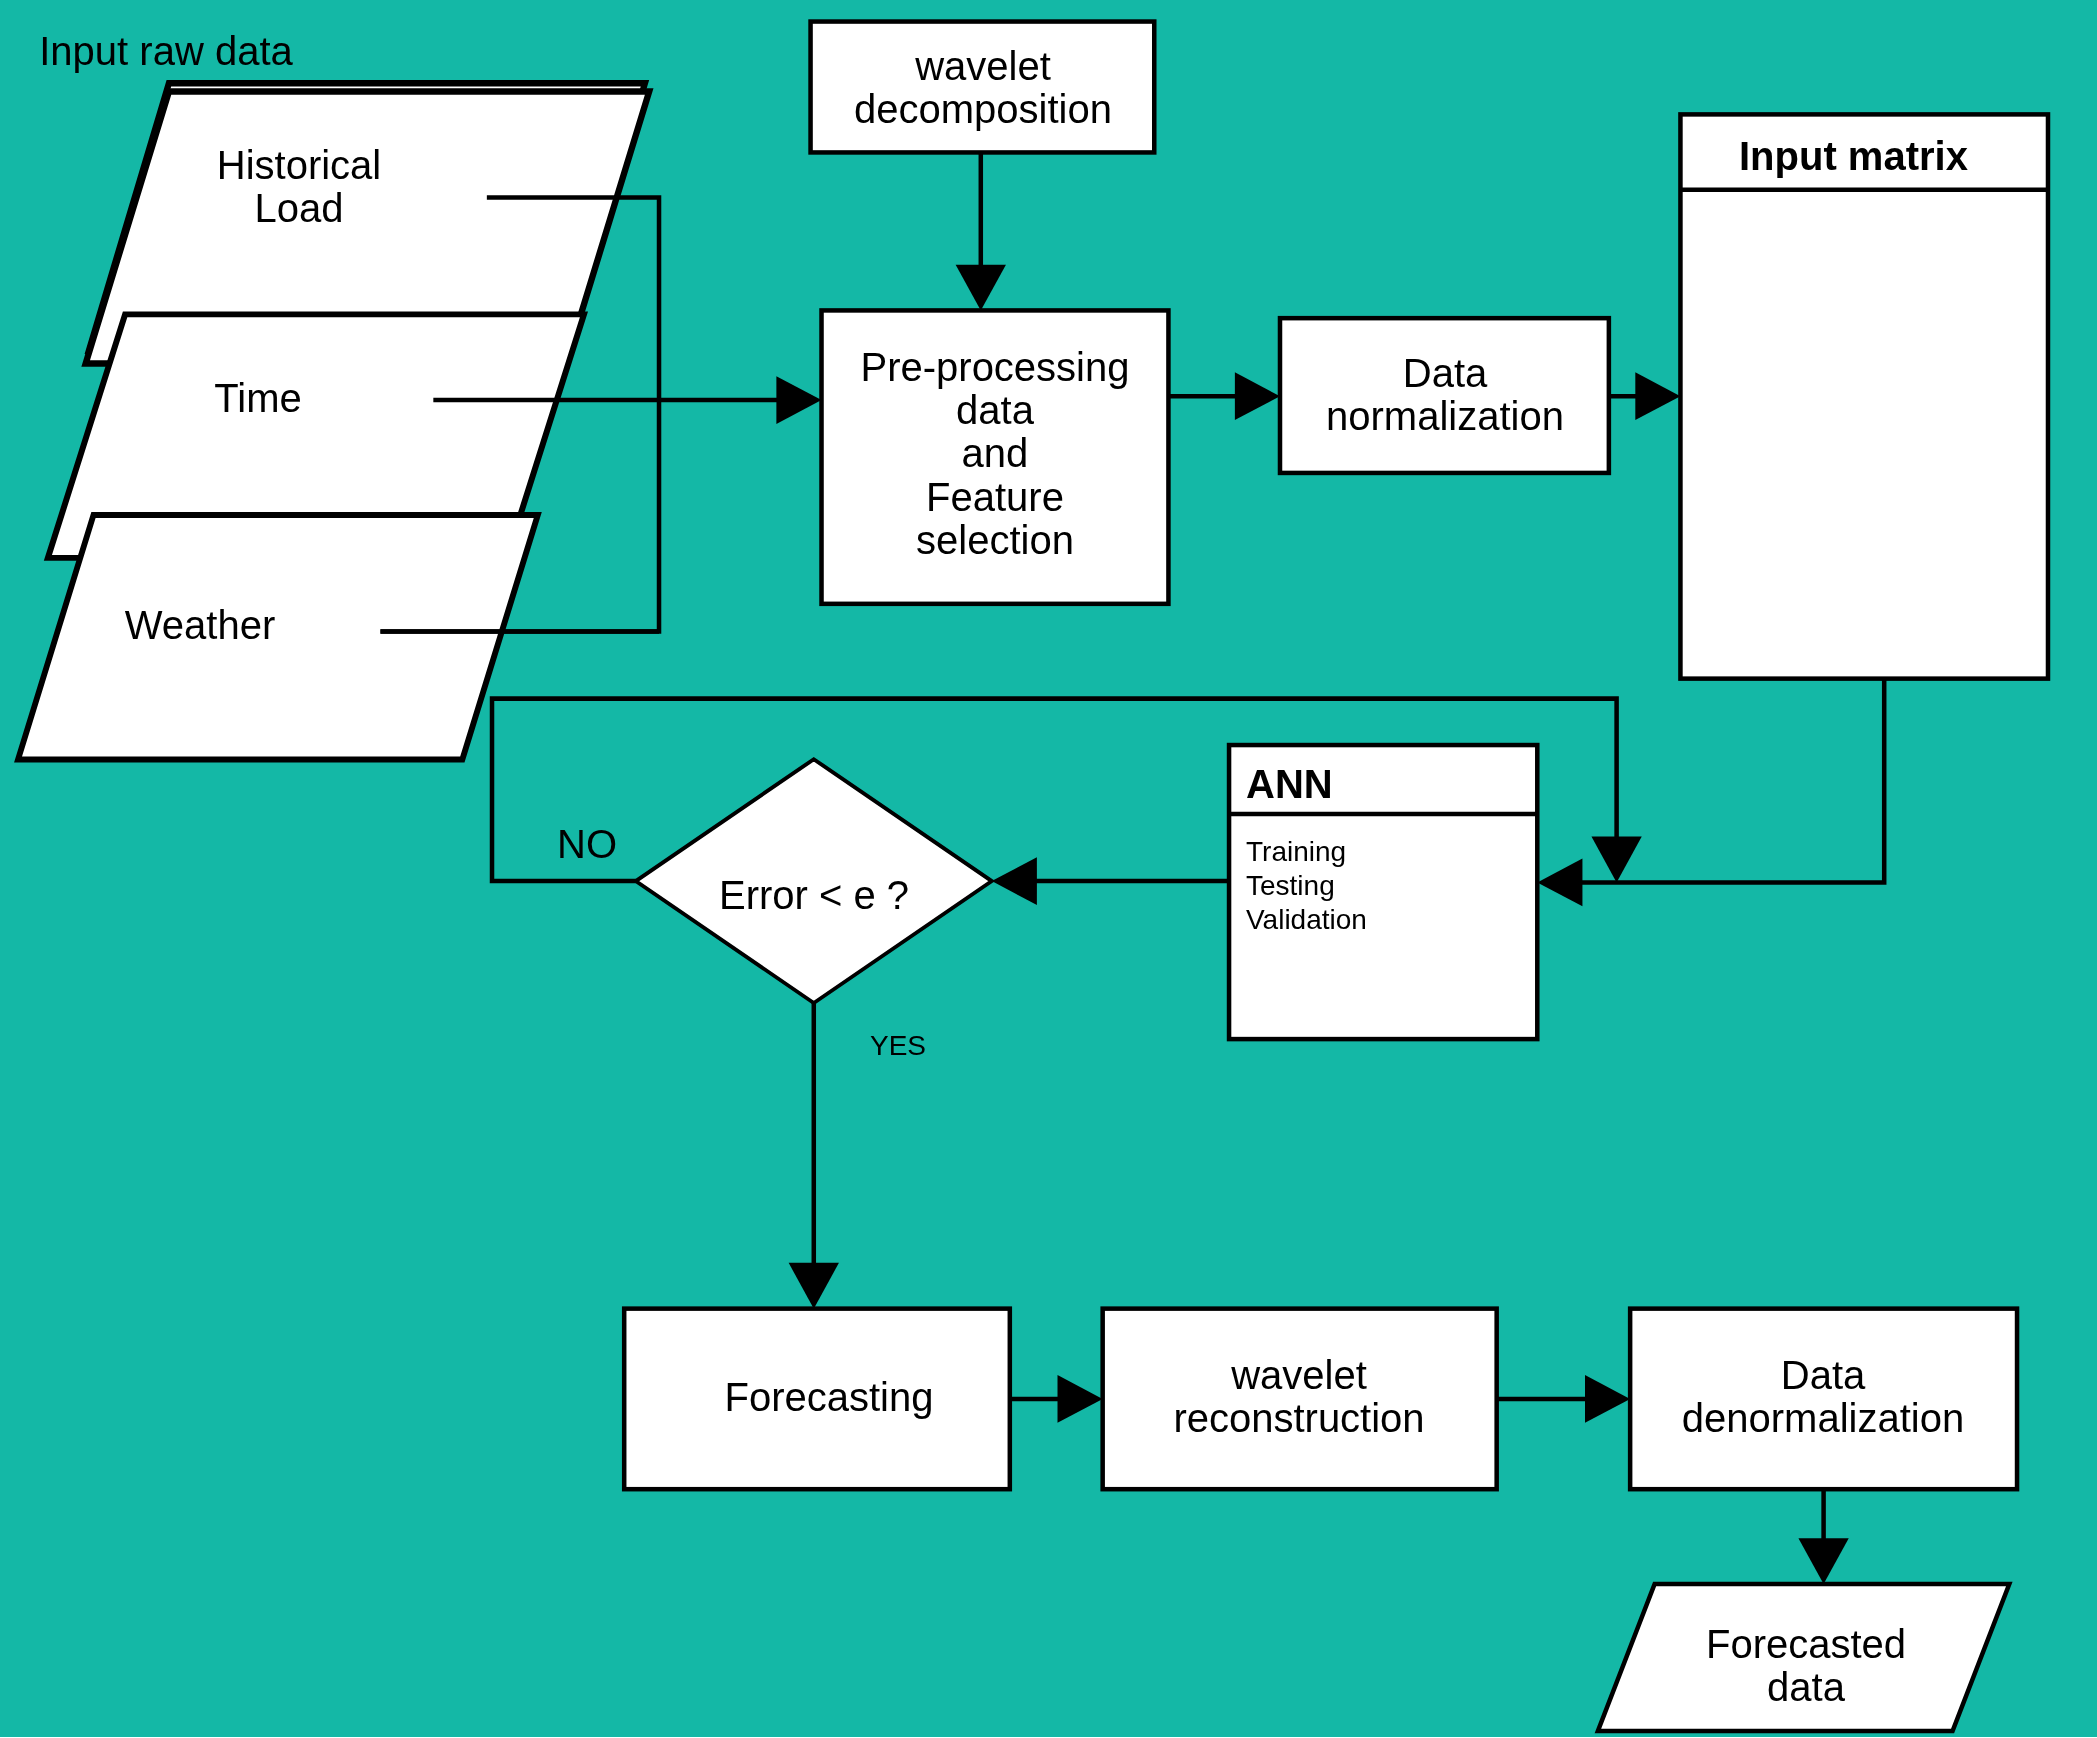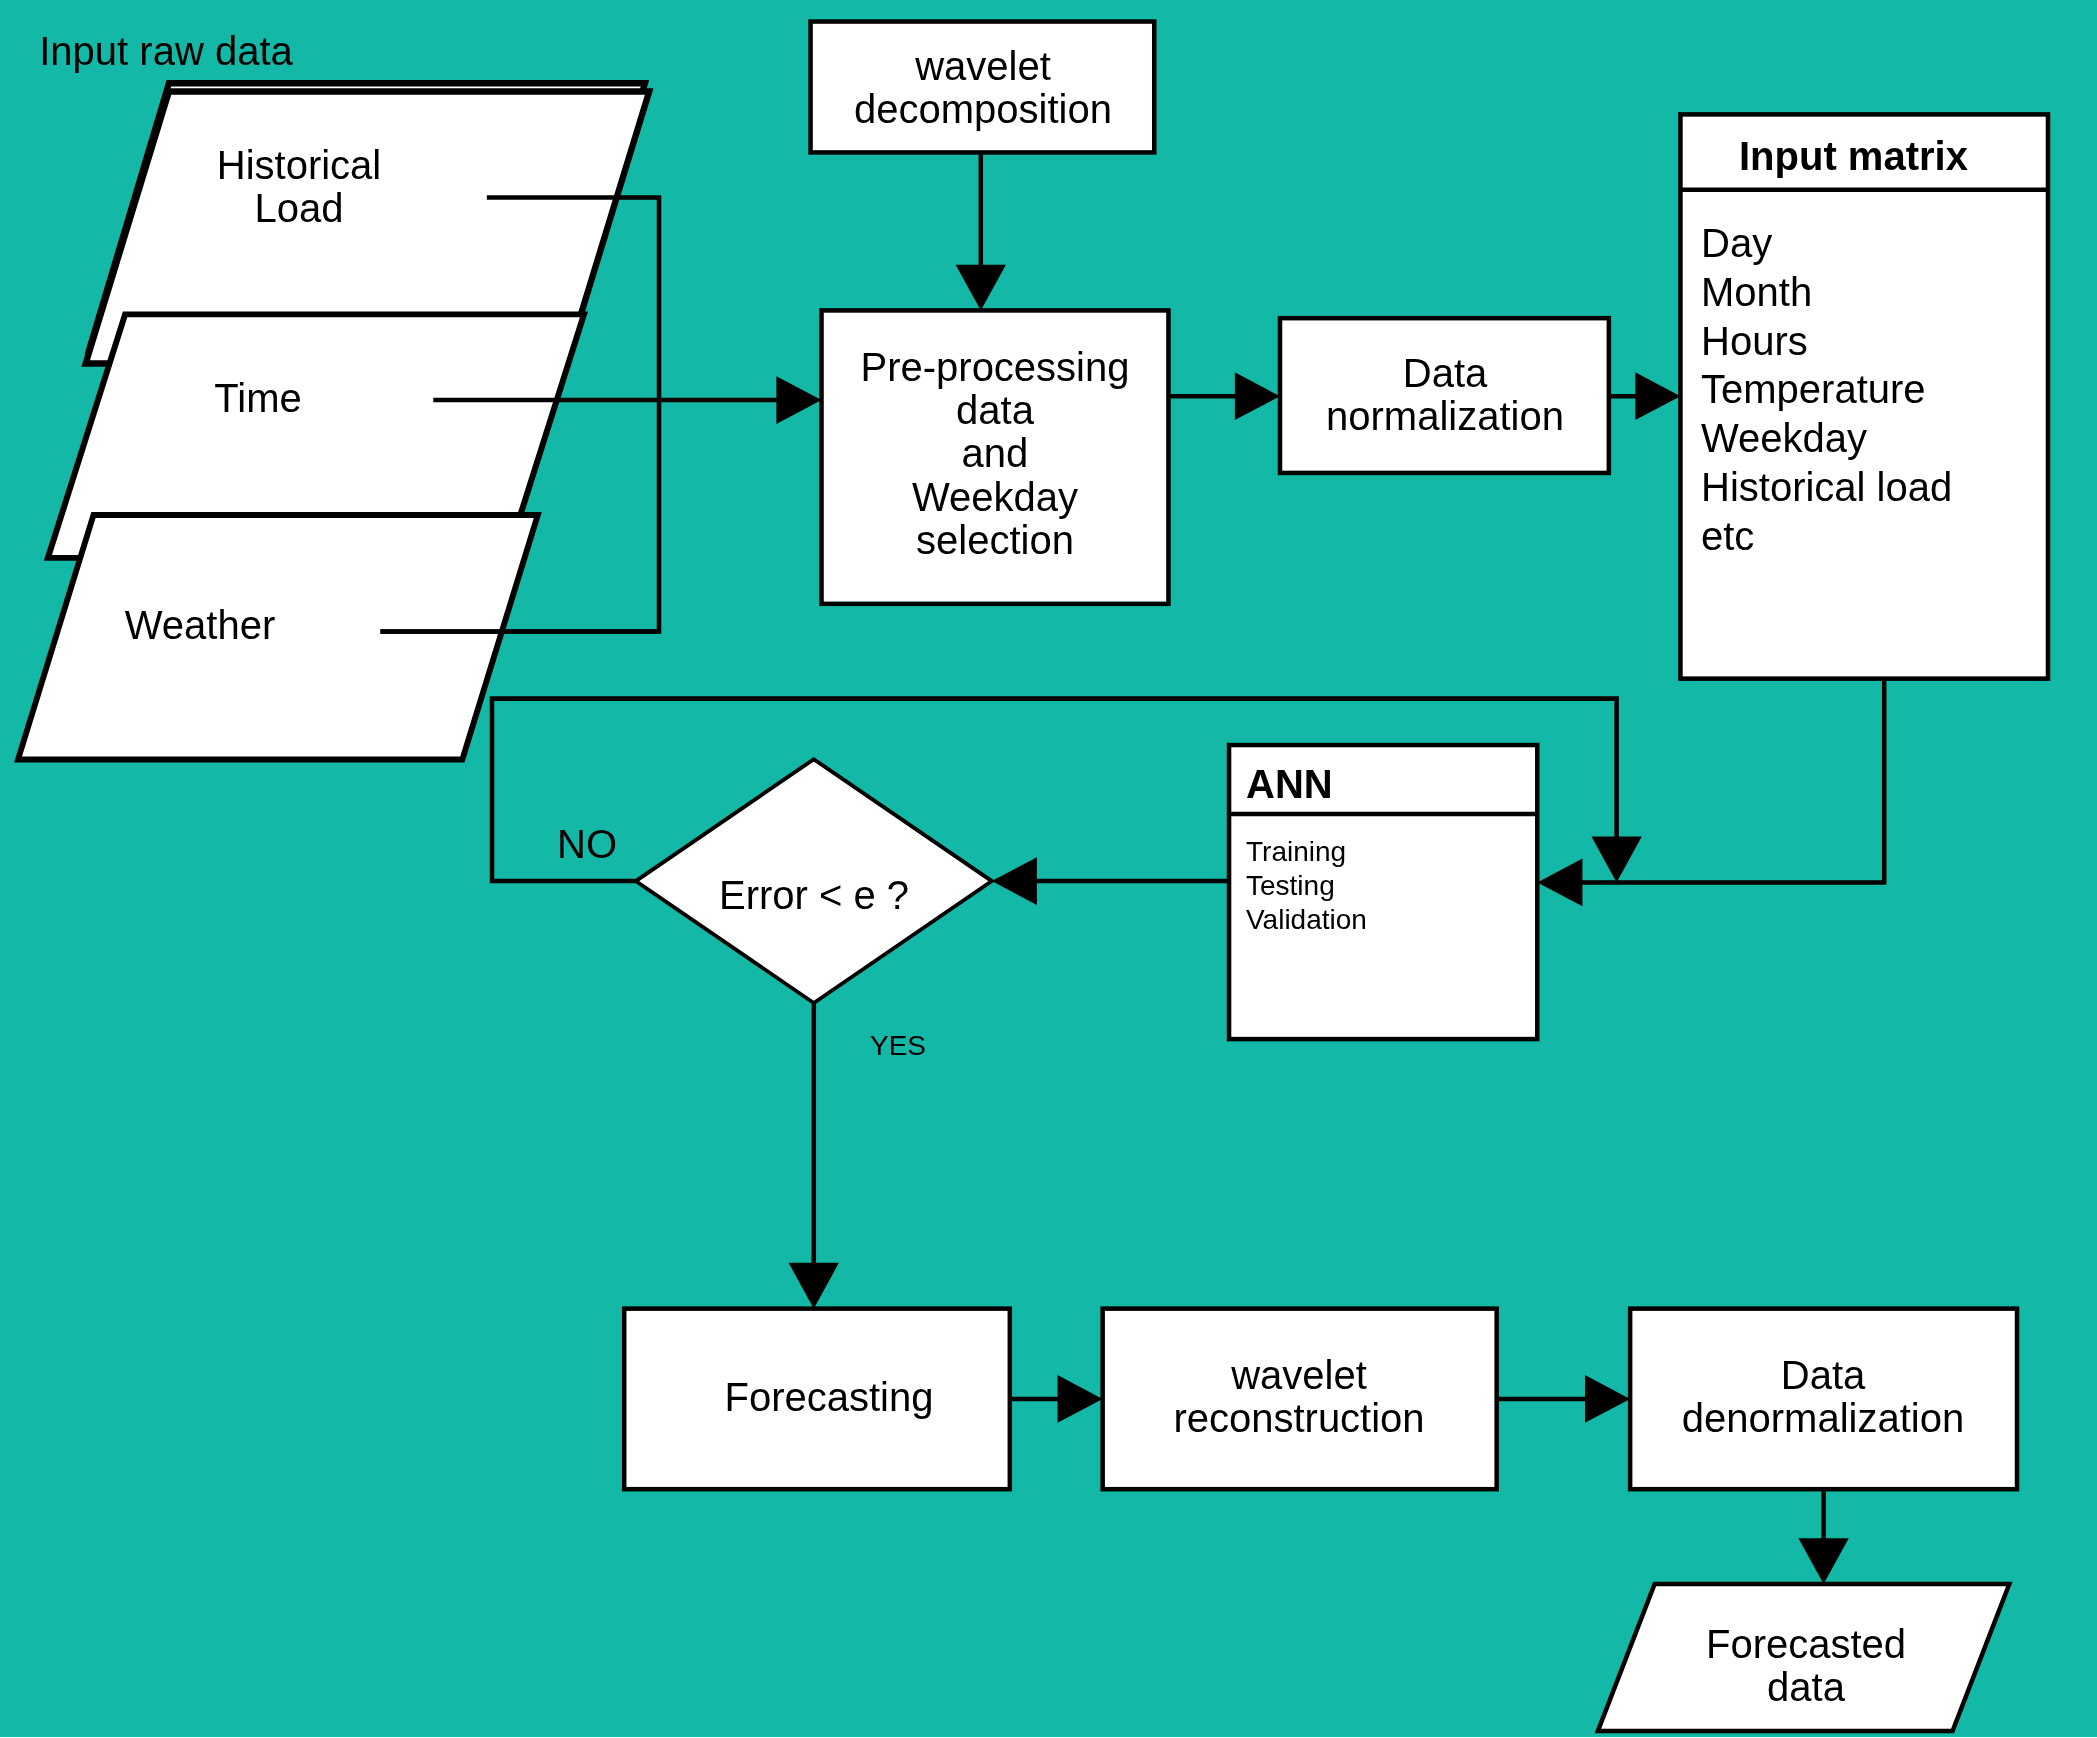--- a/index.html
+++ b/index.html
@@ -156,35 +156,28 @@
   <div class="lbl center" style="left:258px; top:399px; font-size:40px;">Time</div>
 
   <div class="lbl center" style="left:200px; top:626px; font-size:40px;">Weather</div>
 
   <div class="lbl center" style="left:983px; top:88px; font-size:40px;">wavelet
 decomposition</div>
 
   <div class="lbl center" style="left:995px; top:454px; font-size:40px;">Pre-processing
 data
 and
-Weekday
+Feature
 selection</div>
 
   <div class="lbl center" style="left:1445px; top:395px; font-size:40px;">Data
 normalization</div>
 
   <div class="lbl leftal bold" style="left:1701px; top:135px; font-size:40px;margin-left:38px;">Input matrix</div>
 
-  <div class="lbl leftal" style="left:1701px; top:219px; font-size:40px; line-height:1.22;">Day
-Month
-Hours
-Temperature
-Weekday
-Historical load
-etc</div>
 
   <div class="lbl leftal bold" style="left:1246px; top:763px; font-size:40px;">ANN</div>
 
   <div class="lbl leftal" style="left:1246px; top:835px; font-size:28px; line-height:1.22;">Training
 Testing
 Validation</div>
 
   <div class="lbl center" style="left:814px; top:896px; font-size:40px;">Error &lt; e ?</div>
 
   <div class="lbl center" style="left:587px; top:845px; font-size:40px;">NO</div>

